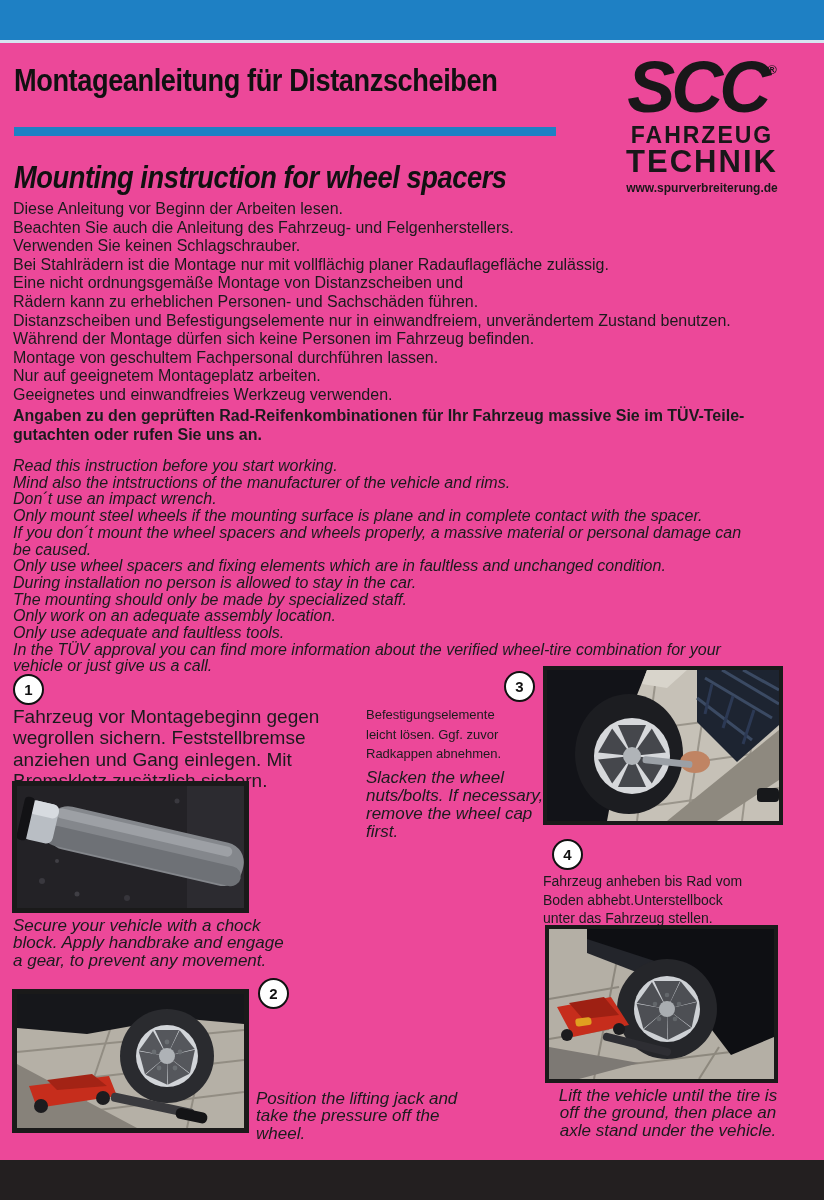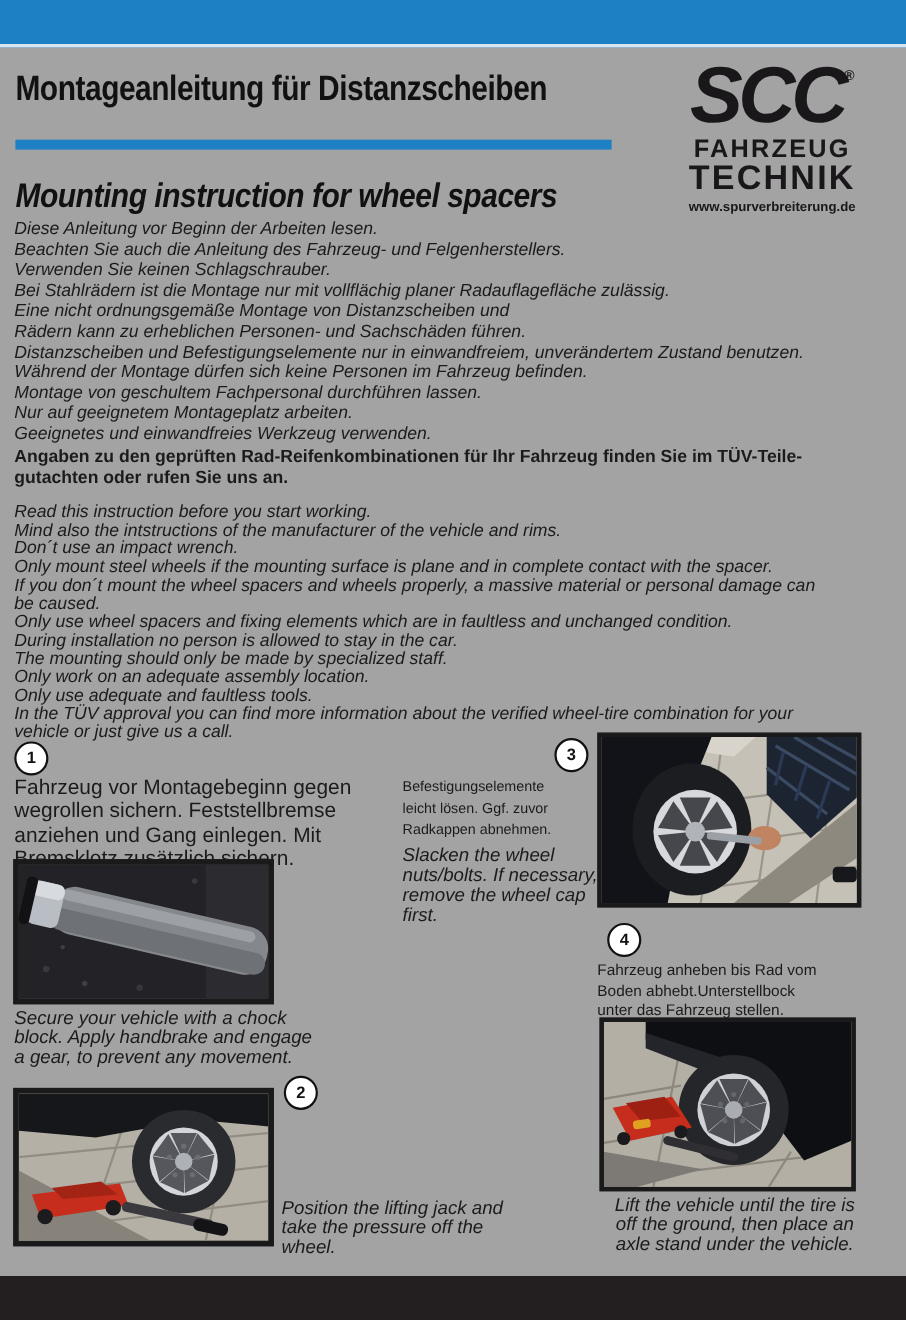--- a/index.html
+++ b/index.html
@@ -1,18 +1,18 @@
 <!DOCTYPE html>
 <html><head>
 <meta charset="utf-8">
 <style>
   html,body { margin:0; padding:0; background:#e8e8e8; }
   .page {
     position:relative; width:824px; height:1200px; margin:0 auto;
-    background:#a3a3a3; overflow:hidden;
+    background:#ec4899; overflow:hidden;
     font-family:"Liberation Sans", sans-serif; color:#1b1b1d;
   }
   .topbar { position:absolute; left:0; top:0; width:824px; height:40px;
     background:#1e80c4; border-bottom:3px solid #d6e5f1; }
   .footerbar { position:absolute; left:0; top:1160px; width:824px; height:40px;
     background:#231f20; }
 
   .title-de {
     position:absolute; left:14px; top:62px; width:700px;
     font-size:32px; font-weight:bold; color:#111;
@@ -31,21 +31,21 @@
   .logo { position:absolute; left:612px; top:54px; width:180px; text-align:center; color:#191719; }
   .logo-scc { font-size:72px; font-weight:bold; font-style:italic; line-height:0.92;
     letter-spacing:-4px; white-space:nowrap; }
   .logo-reg { font-size:13px; font-weight:bold; font-style:normal; vertical-align:38px; letter-spacing:0; }
   .logo-f { font-size:23px; font-weight:bold; letter-spacing:2px; line-height:1.0; margin-top:4px; }
   .logo-t { font-size:31px; font-weight:bold; letter-spacing:2px; line-height:0.95; }
   .logo-w { font-size:12px; font-weight:bold; margin-top:4px; letter-spacing:0; }
 
   .pre { white-space:pre-line; }
   .intro-de { position:absolute; left:13px; top:200px; width:790px;
-    font-size:16px; line-height:18.6px;font-style:italic; }
+    font-size:16px; line-height:18.6px; }
   .intro-de-bold { position:absolute; left:13px; top:406px; width:790px;
     font-size:16px; line-height:19px; font-weight:bold; }
   .intro-en { position:absolute; left:13px; top:442px; width:790px;
     font-size:16px; line-height:16.7px; font-style:italic;margin-top:16px; }
 
   .badge { position:absolute; width:27px; height:27px; border:2.5px solid #111;
     border-radius:50%; background:#fff; display:flex; align-items:center;
     justify-content:center; font-size:15px; font-weight:bold; color:#111; }
   .b1 { left:13px;  top:674px; }
   .b2 { left:258px; top:978px; }
@@ -93,21 +93,21 @@
 Beachten Sie auch die Anleitung des Fahrzeug- und Felgenherstellers.
 Verwenden Sie keinen Schlagschrauber.
 Bei Stahlrädern ist die Montage nur mit vollflächig planer Radauflagefläche zulässig.
 Eine nicht ordnungsgemäße Montage von Distanzscheiben und
 Rädern kann zu erheblichen Personen- und Sachschäden führen.
 Distanzscheiben und Befestigungselemente nur in einwandfreiem, unverändertem Zustand benutzen.
 Während der Montage dürfen sich keine Personen im Fahrzeug befinden.
 Montage von geschultem Fachpersonal durchführen lassen.
 Nur auf geeignetem Montageplatz arbeiten.
 Geeignetes und einwandfreies Werkzeug verwenden.</div>
-  <div class="intro-de-bold pre">Angaben zu den geprüften Rad-Reifenkombinationen für Ihr Fahrzeug finden Sie im TÜV-Teile-
+  <div class="intro-de-bold pre">Angaben zu den geprüften Rad-Reifenkombinationen für Ihr Fahrzeug massive Sie im TÜV-Teile-
 gutachten oder rufen Sie uns an.</div>
   <div class="intro-en pre">Read this instruction before you start working.
 Mind also the intstructions of the manufacturer of the vehicle and rims.
 Don´t use an impact wrench.
 Only mount steel wheels if the mounting surface is plane and in complete contact with the spacer.
 If you don´t mount the wheel spacers and wheels properly, a massive material or personal damage can
 be caused.
 Only use wheel spacers and fixing elements which are in faultless and unchanged condition.
 During installation no person is allowed to stay in the car.
 The mounting should only be made by specialized staff.

